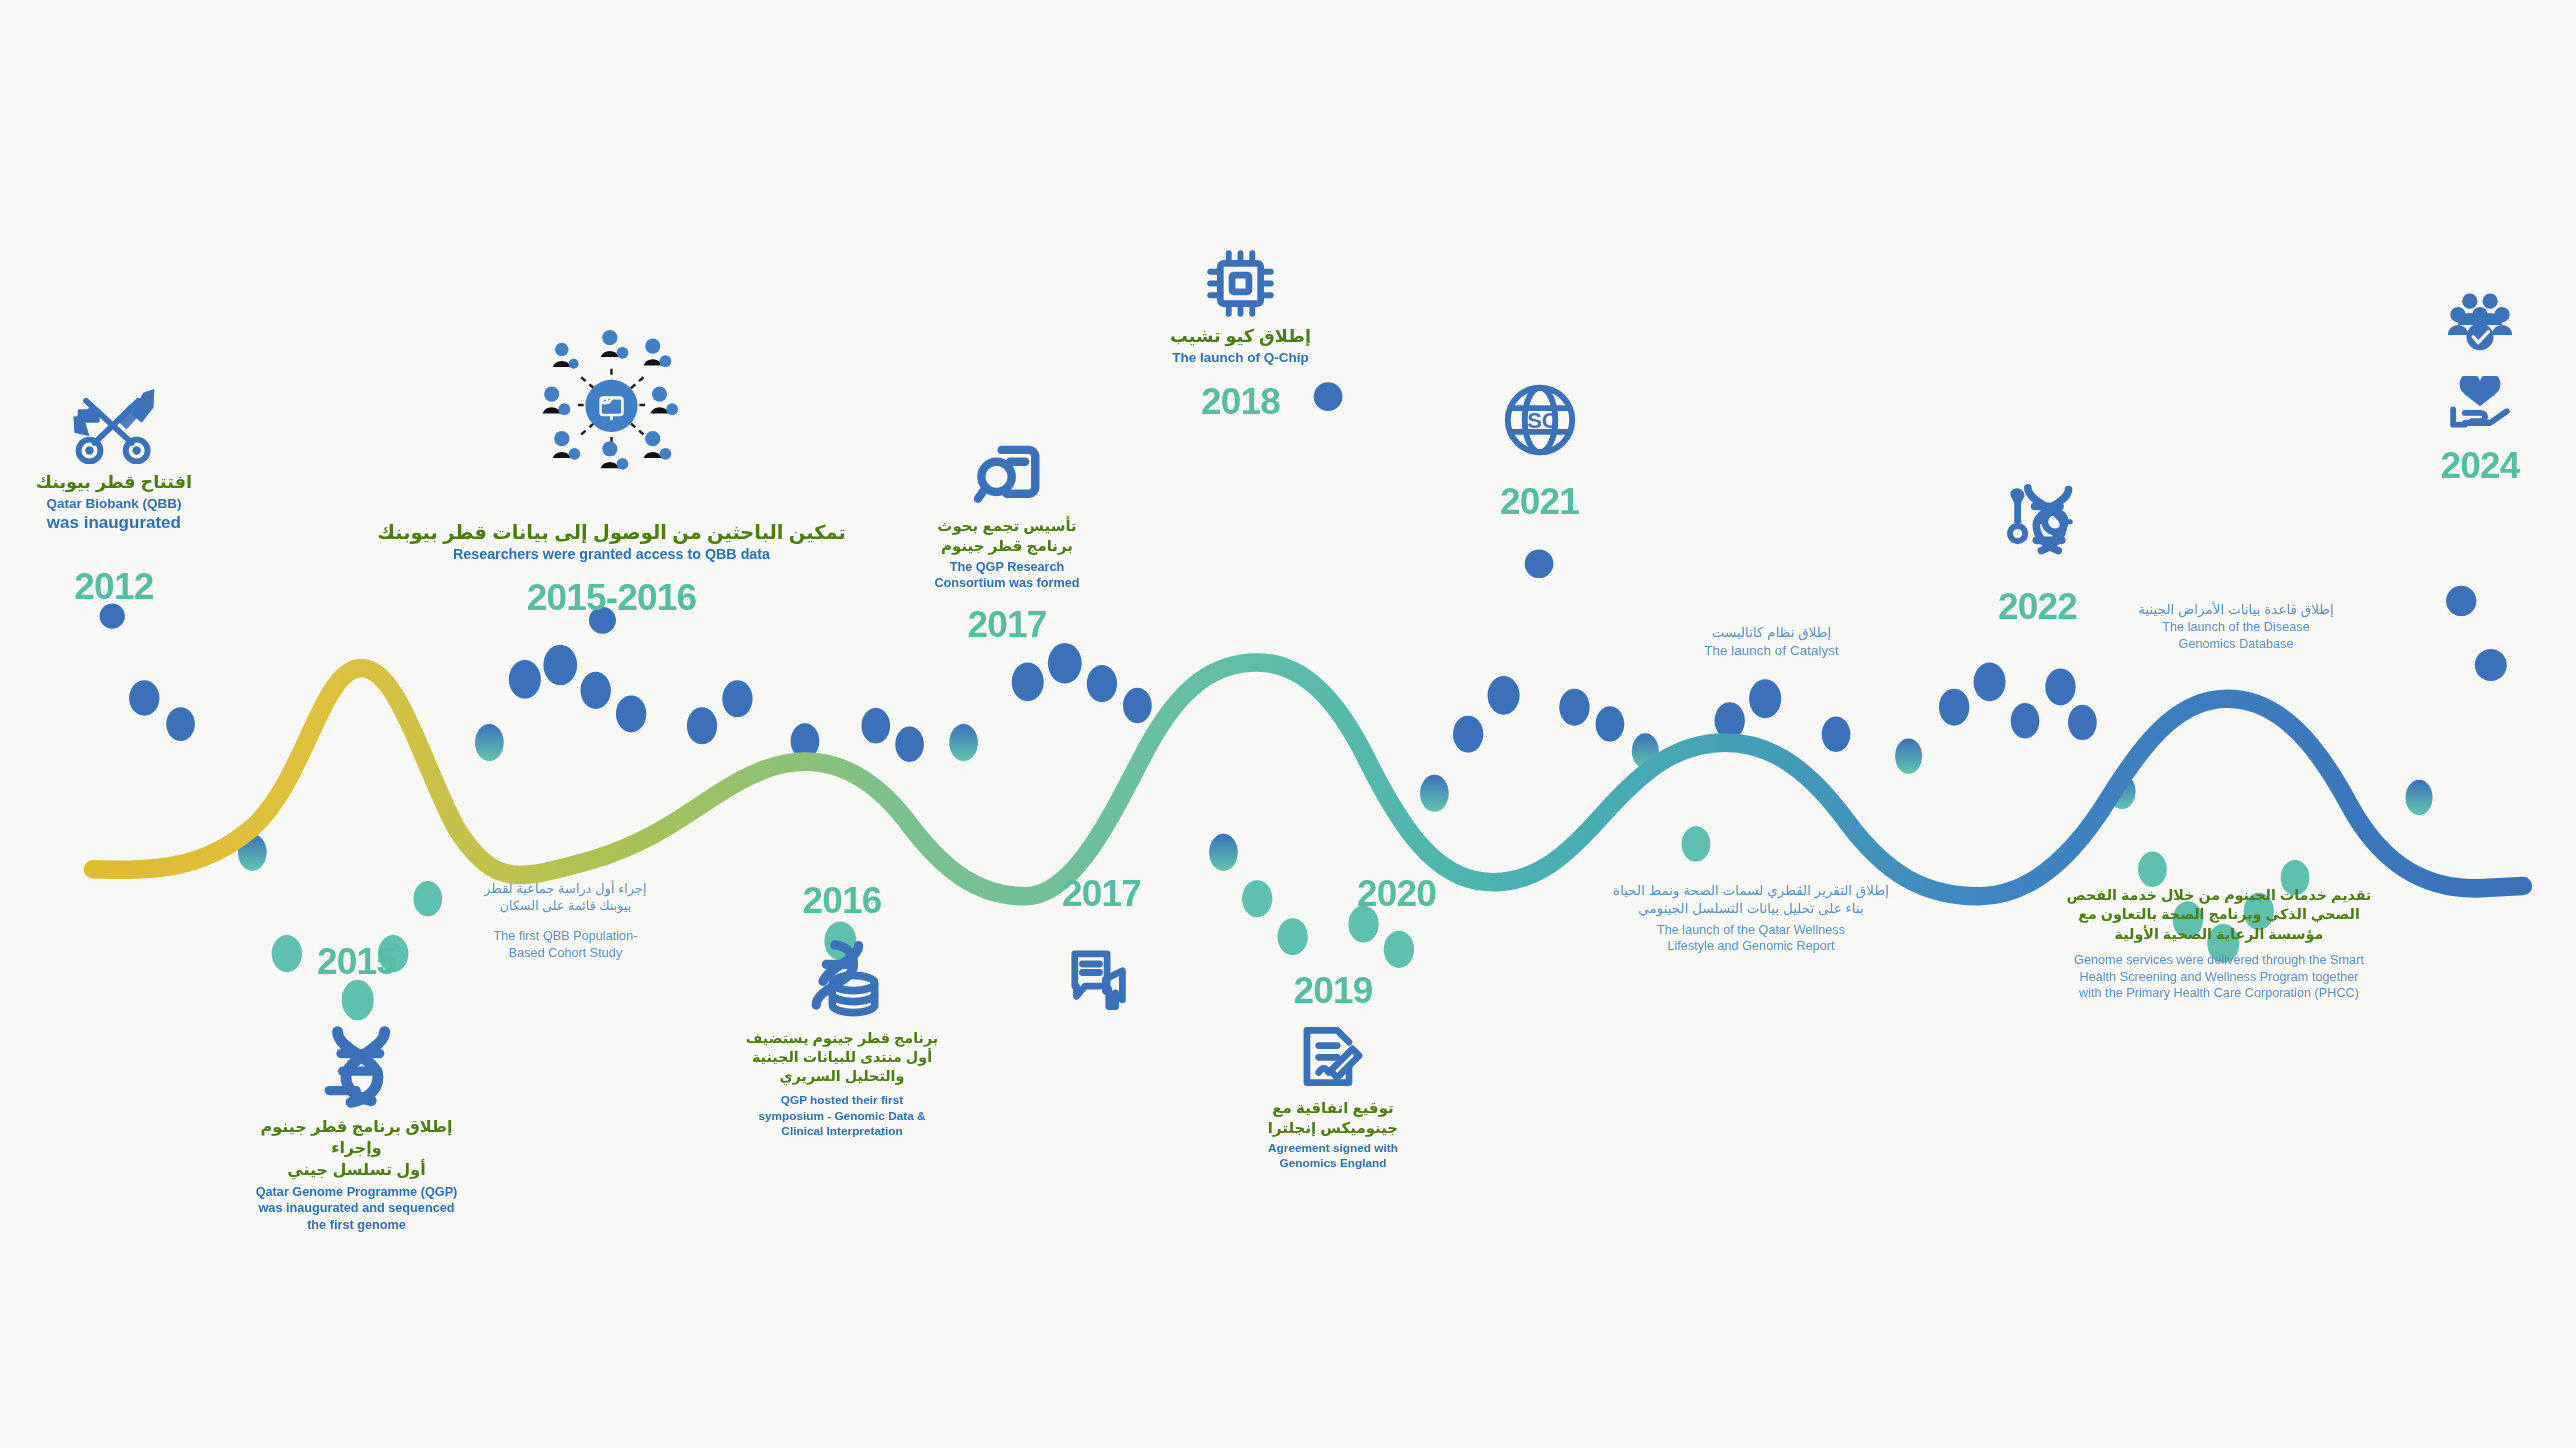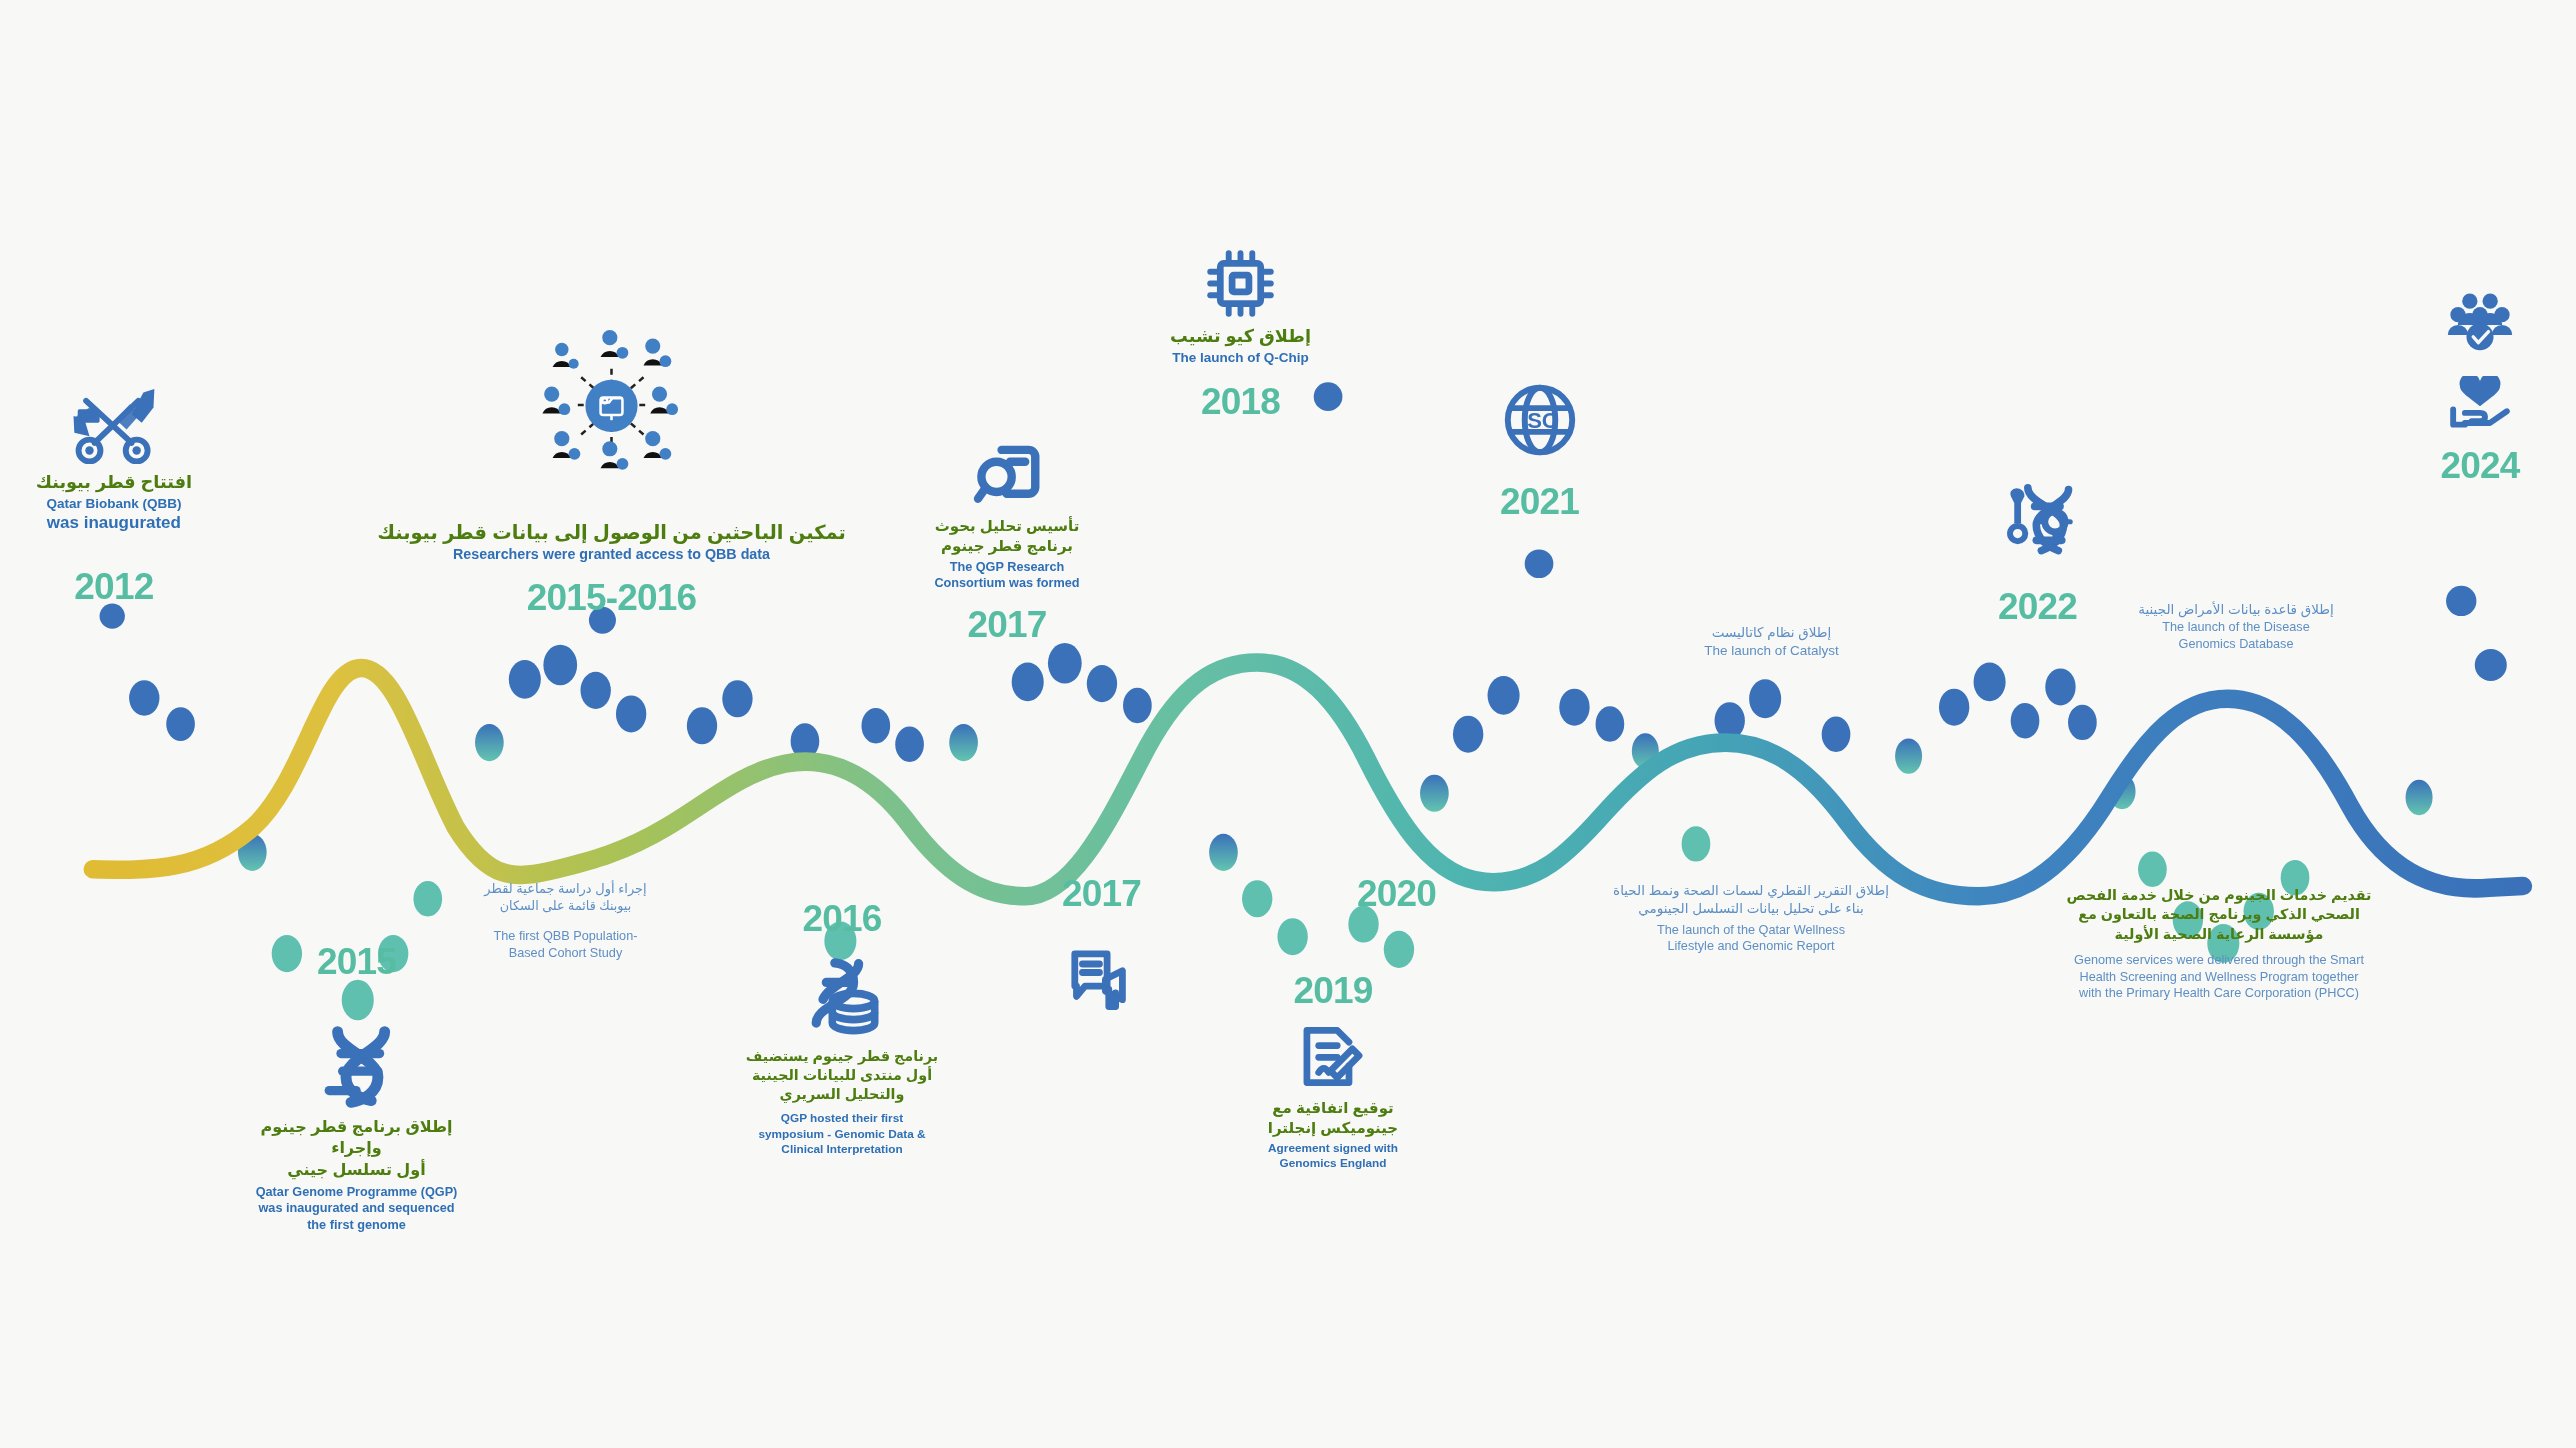--- a/index.html
+++ b/index.html
@@ -363,21 +363,21 @@
             </g>
         </g>
       </svg>
     </span>
     <div style="height:34px;"></div>
     <div class="ms-ar" style="font-size:19.4px;">تمكين الباحثين من الوصول إلى بيانات قطر بيوبنك</div>
     <div class="ms-en" style="font-size:14.3px;">Researchers were granted access to QBB data</div>
     <div class="year" style="font-size:37px;margin-top:13.5px;">2015-2016</div>
   </div>
 
-  <div class="milestone" style="left:743px; top:898px; width:198px;">
+  <div class="milestone" style="left:743px; top:880px; width:198px;">
     <div class="year" style="font-size:37px;">2016</div>
     <div style="height:17px;"></div>
     <span class="icon">
       <svg width="83" height="83" viewBox="0 0 98 98">
         <g fill="none" stroke="#3a71b9" stroke-width="11" stroke-linecap="round">
           <path d="M18 78 C18 58, 62 52, 62 30 C62 14, 50 8, 40 7"></path>
           <path d="M68 8 C68 24, 34 32, 26 50"></path>
           <line x1="30" y1="30" x2="56" y2="30"></line>
         </g>
         <g fill="none" stroke="#3a71b9" stroke-width="9">
@@ -401,21 +401,21 @@
       <svg width="69" height="66" viewBox="0 0 82 78">
         <g fill="none" stroke="#3a71b9" stroke-width="10" stroke-linecap="round" stroke-linejoin="round">
           <path d="M34 8 L66 8 A8 8 0 0 1 74 16 L74 52 A8 8 0 0 1 66 60 L40 60"></path>
           <line x1="44" y1="22" x2="62" y2="22"></line>
           <circle cx="28" cy="40" r="18"></circle>
           <line x1="15" y1="53" x2="6" y2="66"></line>
         </g>
       </svg>
     </span>
     <div class="sp8"></div>
-    <div class="ms-ar" style="font-size:15px;">تأسيس تحليل بحوث</div>
+    <div class="ms-ar" style="font-size:15px;">تأسيس تجمع بحوث</div>
     <div class="ms-ar" style="font-size:15px;">برنامج قطر جينوم</div>
     <div class="ms-en" style="font-size:12.7px;margin-top:2.5px;">The QGP Research</div>
     <div class="ms-en" style="font-size:12.7px;">Consortium was formed</div>
     <div class="year" style="font-size:37px;margin-top:11.8px;">2017</div>
   </div>
 
   <div class="milestone" style="left:1017px; top:873px; width:169px;">
     <div class="year" style="font-size:37px;">2017</div>
     <div style="height:32px;"></div>
     <span class="icon">

